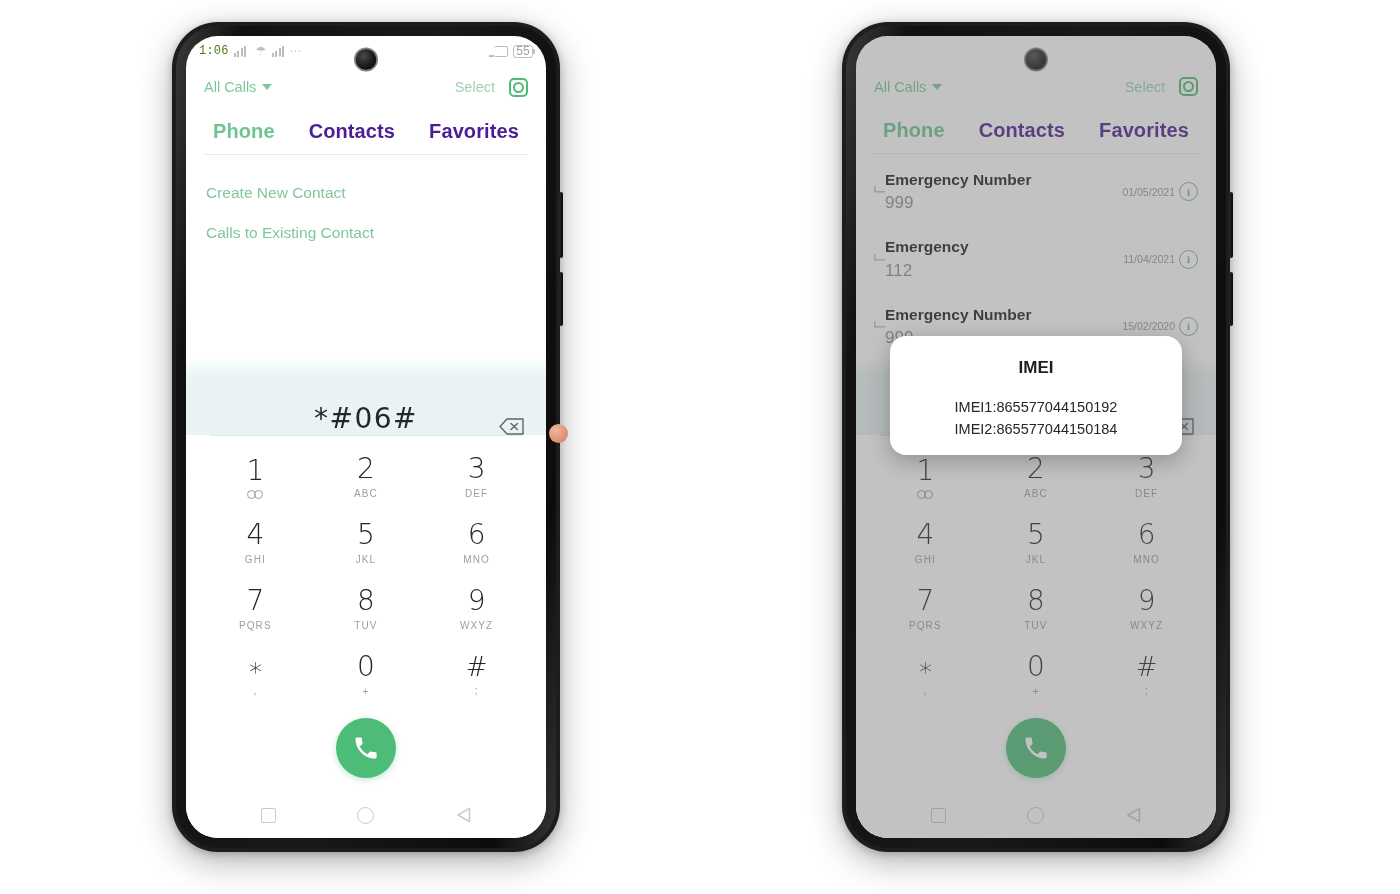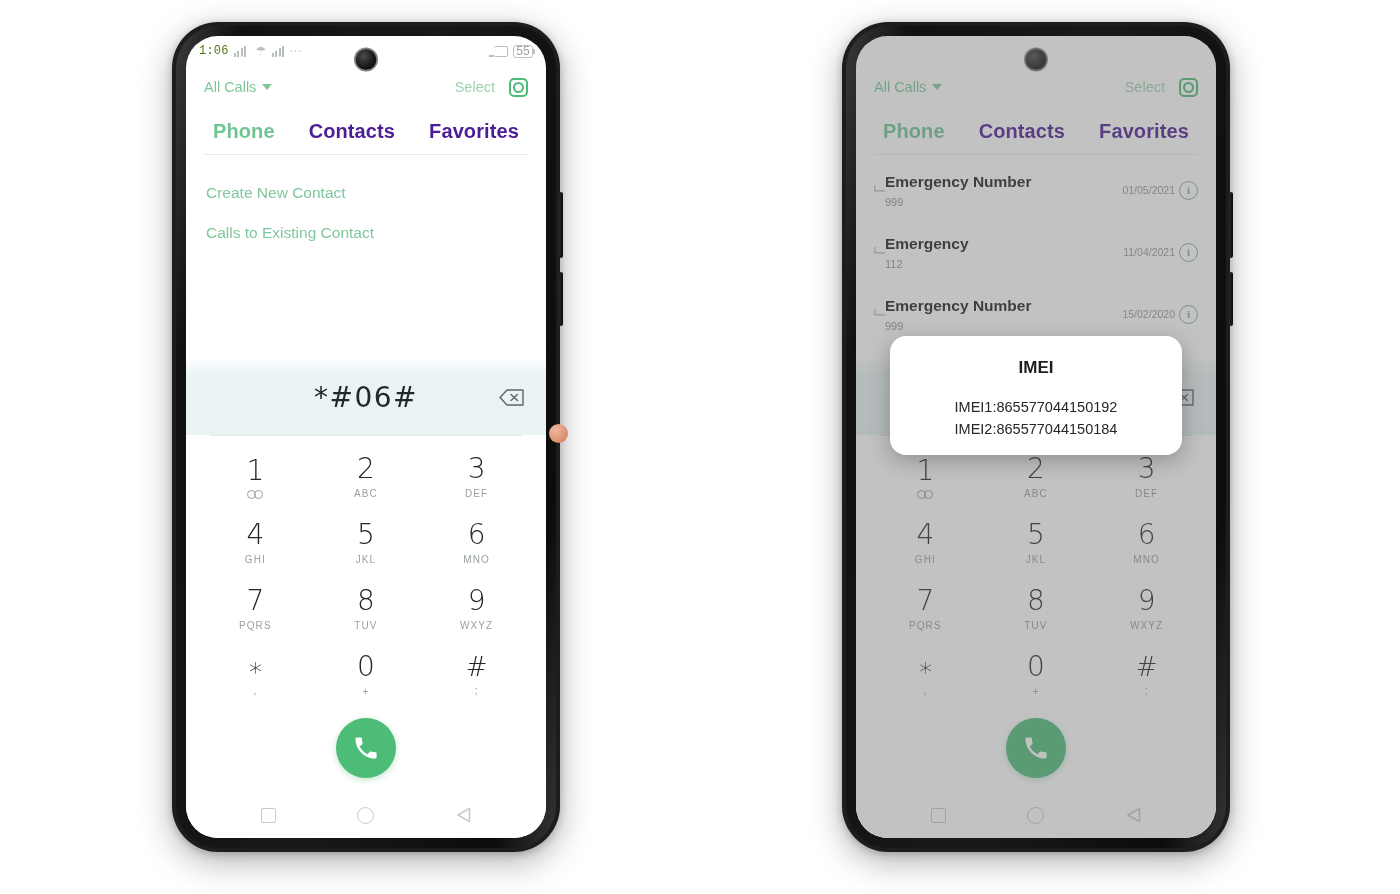--- a/index.html
+++ b/index.html
@@ -171,36 +171,36 @@
     min-height: 62px;
   }
   .log-dir {
     width: 11px; height: 11px; flex: none; opacity: .45;
     background:
       linear-gradient(#7a8080,#7a8080) 0 5px/11px 1.6px no-repeat,
       linear-gradient(#7a8080,#7a8080) 0 0/1.6px 6px no-repeat;
   }
   .log-main { flex: 1; min-width: 0; }
   .log-name { font-size: 15.5px; font-weight: 700; color: #1a1d1f; line-height: 1.3; }
-  .log-num  { font-size: 11px; color: #8d9393; margin-top: 3px; }
+  .log-num  { font-size: 17px; color: #8d9393; margin-top: 3px; }
   .log-date { font-size: 10.5px; color: #949a9a; white-space: nowrap; margin-right: 4px; }
   .info-ic {
     width: 19px; height: 19px; flex: none;
     border: 1.5px solid #7fae93; border-radius: 50%;
     color: #7fae93; font-size: 11px; font-weight: 600;
     display: flex; align-items: center; justify-content: center;
     font-family: "Liberation Serif", serif;
   }
 
   
   .dial-input {
     background: linear-gradient(180deg,#fbfefe 0%, #eaf4f5 22%, #e9f3f4 100%);
     height: 76px;
     display: flex;
-    align-items: center;
+    align-items: flex-end;
     justify-content: center;
     position: relative;
     padding: 0 20px;
   }
   .dial-number {
     font-size: 28px;
     color: #22282b;
     letter-spacing: 1.5px;
     font-family: "DejaVu Sans", sans-serif;
   }

